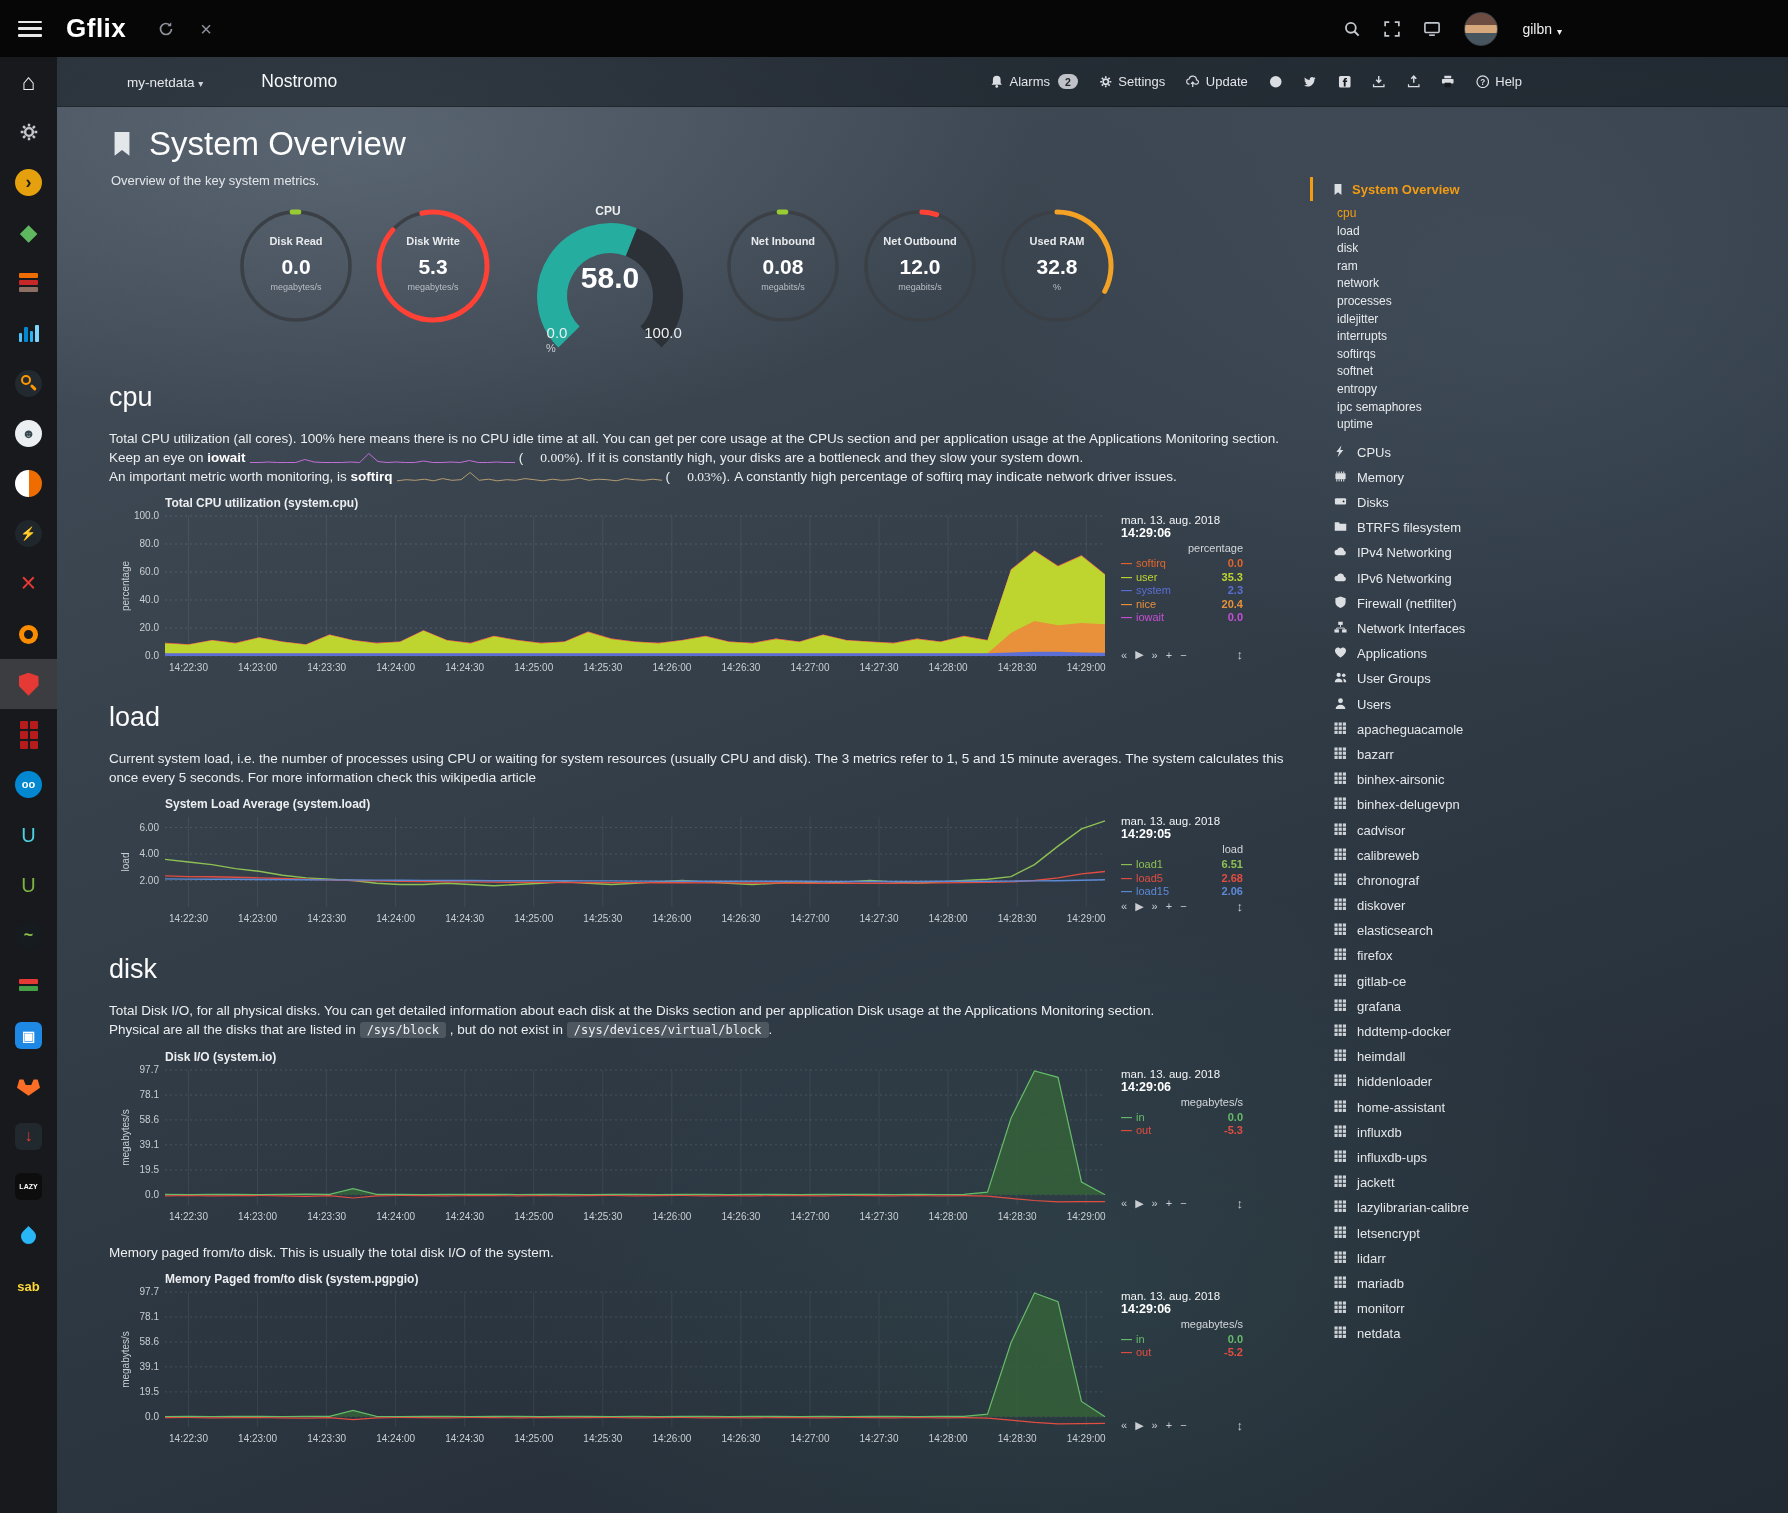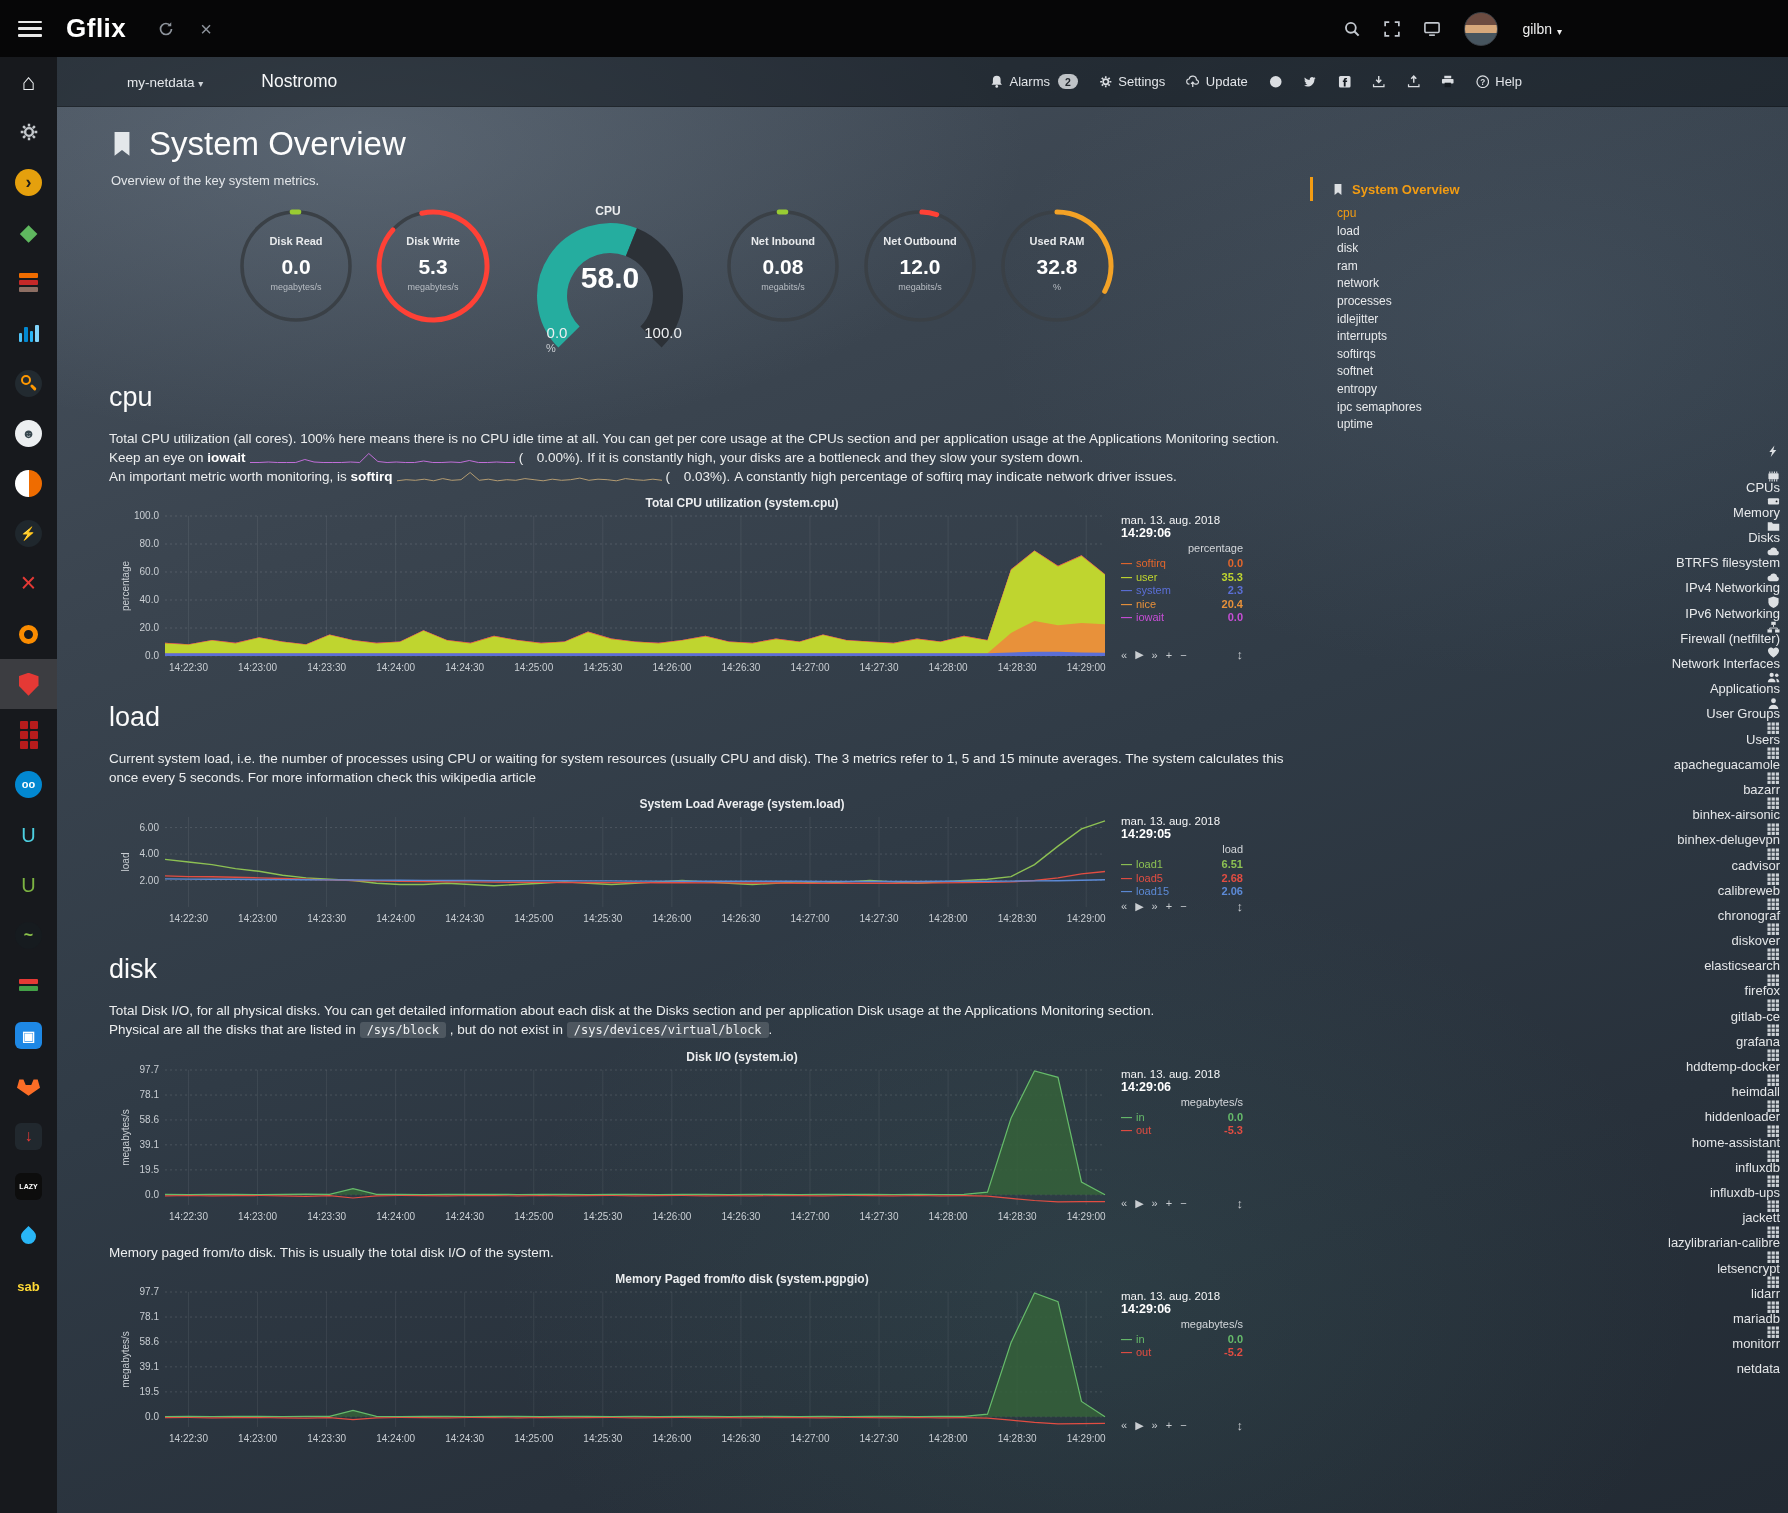--- a/index.html
+++ b/index.html
@@ -88,26 +88,26 @@
   .gc-val  { fill:#ffffff; font-size:30px; font-weight:bold; text-anchor:middle; }
   .gc-mm   { fill:#eceef0; font-size:15px; text-anchor:middle; }
   .gc-unit { fill:#c9cdd2; font-size:11px; text-anchor:middle; }
 
   .sec-h { font-size:27px; font-weight:400; color:#fbfbfb; margin-top:24px; }
   .body-text { font-size:13.5px; line-height:19px; color:#eceeef; margin-top:16px; max-width:1180px; }
   .inline-line { font-size:13.5px; line-height:19px; color:#eceeef; display:flex; align-items:center;
     flex-wrap:nowrap; white-space:nowrap; }
   .inline-line b { color:#fff; }
   .spark { display:inline-flex; margin:0 4px; }
-  .pv { display:inline-block; min-width:52px; text-align:right; }
+  .pv { display:inline-block; min-width:52px; text-align:right;font-family:Liberation Serif, serif; }
   code.chip { font-family:"DejaVu Sans Mono", monospace; font-size:12px; background:rgba(255,255,255,0.15);
     color:#eef0f2; border-radius:3px; padding:1px 7px; }
 
   .chart-block { margin-top:8px; margin-left:10px; }
-  .chart-title { font-size:12px; font-weight:bold; color:#eceef0; margin:10px 0 0 46px;text-align:center; }
+  .chart-title { font-size:12px; font-weight:bold; color:#eceef0; margin:10px 0 0 46px; }
   .chart-row { display:flex; align-items:stretch; }
   .tick { fill:#c9ced3; font-size:10px; }
   .axis-label { fill:#c9ced3; font-size:10px; }
   .chart-legend { width:140px; display:flex; flex-direction:column; font-size:11px;
     padding:4px 6px 16px 12px; }
   .lg-date { font-weight:normal; font-size:11.5px; color:#f4f5f6; }
   .lg-time { font-weight:bold; font-size:12.5px; color:#ffffff; }
   .lg-unit { text-align:right; color:#d3d6da; margin:2px 0 3px; }
   .lg-row { display:flex; align-items:center; gap:4px; line-height:13.5px; cursor:pointer; }
   .lg-dash { font-weight:bold; }
@@ -118,22 +118,22 @@
   .lg-resize { margin-left:auto; font-size:13px; }
 
   
   #rightnav { position:absolute; top:120px; left:1253px; width:470px; }
   .rn-head { color:var(--accent); font-weight:bold; font-size:13px; border-left:3px solid var(--accent);
     padding-left:19px; display:flex; gap:8px; align-items:center; height:24px; cursor:pointer; }
   .rn-head .ic { width:12px; height:13px; }
   .rn-sub { padding-left:27px; margin:4px 0 11px; }
   .rn-subitem { font-size:12px; color:#e8eaec; line-height:17.6px; cursor:pointer; }
   .rn-subitem.active { color:var(--accent); }
-  .rn-item { display:flex; align-items:flex-end; gap:22px; height:25.2px; font-size:13px; color:#e8eaec;
-    padding-left:24px; cursor:pointer;flex-direction:column; }
+  .rn-item { display:flex; align-items:flex-start; gap:10px; height:25.2px; font-size:13px; color:#e8eaec;
+    padding-left:24px; cursor:pointer; }
   .rn-item .ic { width:13px; height:13px; }
   .rn-app { color:#e4e6e8; }
   .rn-app .rn-ico { color:#ccd1d5; }
   .rn-ico { display:inline-flex; color:#dcdfe2; }
 
   
   .ic { width:1em; height:1em; fill:currentColor; vertical-align:-0.12em; }
   .ic .ln  { stroke:currentColor; fill:none; }
   .ic .lnc { stroke:currentColor; fill:none; }
   .ic .hole  { fill:#141a20; }

